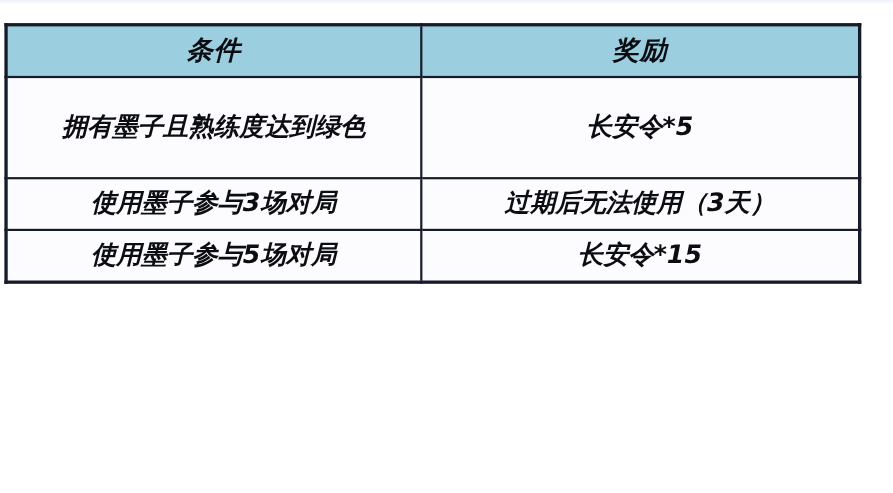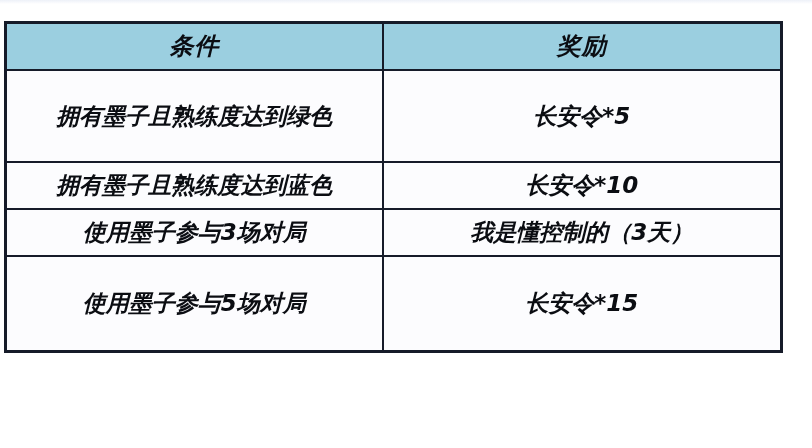--- a/index.html
+++ b/index.html
@@ -85,26 +85,22 @@
         <th>条件</th>
         <th>奖励</th>
       </tr>
     </thead>
     <tbody>
       <tr>
         <td>拥有墨子且熟练度达到绿色</td>
         <td>长安令*5</td>
       </tr>
       <tr>
-        <td>拥有墨子且熟练度达到蓝色</td>
-        <td>长安令*10</td>
-      </tr>
-      <tr>
         <td>使用墨子参与3场对局</td>
-        <td>我是懂控制的（3天）</td>
+        <td>过期后无法使用（3天）</td>
       </tr>
       <tr>
         <td>使用墨子参与5场对局</td>
         <td>长安令*15</td>
       </tr>
     </tbody>
   </table>
 </div>
 
 </body></html>

